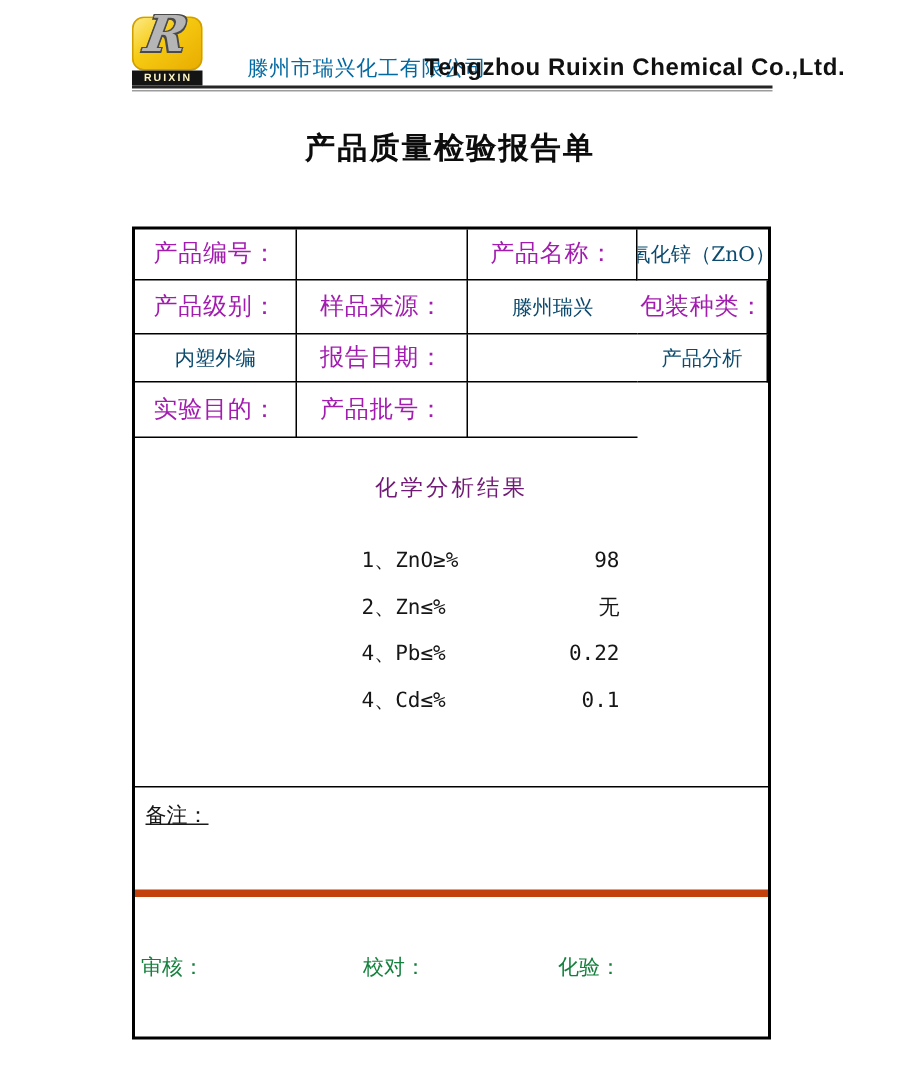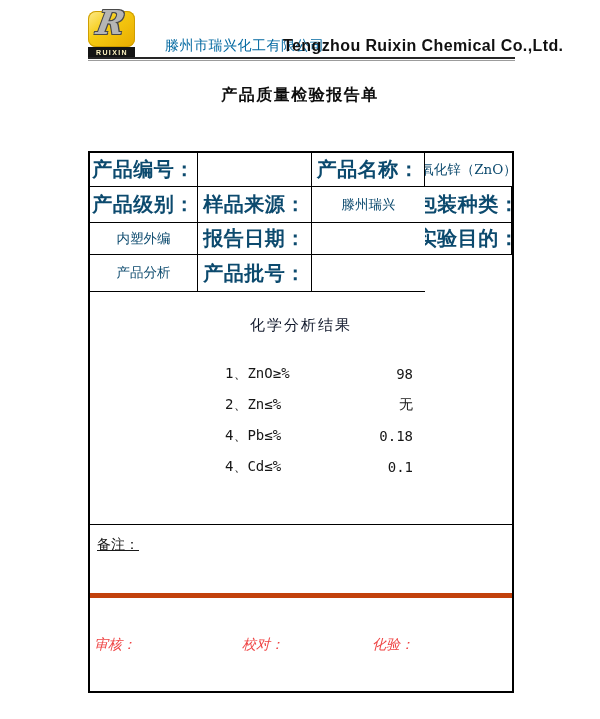--- a/index.html
+++ b/index.html
@@ -51,21 +51,21 @@
     font-weight: bold; font-size: 16px; letter-spacing: 0.4px;
     color: #111; white-space: nowrap;
   }
   .header-rule-dark  { position: absolute; left: 88px; top: 57px; width: 427px; height: 2px; background: #262626; }
   .header-rule-light { position: absolute; left: 88px; top: 60px; width: 427px; height: 1px; background: #9c9c9c; }
 
   
   .report-title {
     position: absolute; left: 0; top: 85px; width: 600px;
     text-align: center;
-    font-size: 16px; font-weight: bold; letter-spacing: 1.5px;
+    font-size: 20px; font-weight: bold; letter-spacing: 1.5px;
     color: #0c0c0c;
   }
 
   
   .report-table {
     position: absolute; left: 88px; top: 151px;
     width: 426px; height: 542px;
     border: 2px solid #000;
     box-sizing: border-box;
   }
@@ -74,37 +74,37 @@
     grid-template-columns: 108px 114px 113px 87px;
     grid-template-rows: 34px 36px 32px 37px;
   }
   .cell {
     box-sizing: border-box;
     border-bottom: 1px solid #000;
     display: flex; align-items: center; justify-content: center;
     overflow: hidden; white-space: nowrap;
   }
   .cell.colsep { border-right: 1px solid #000; }
-  .cell-label { font-weight: bold; font-size: 20px; letter-spacing: 0.5px; color: #0c4a6e; }
+  .cell-label { font-weight: normal; font-size: 16px; letter-spacing: 0.5px; color: #a21caf; }
   .cell-value {
     font-family: "DejaVu Serif", "Liberation Serif", serif;
     font-size: 13.5px; font-weight: normal; color: #0c4a6e;
   }
 
   .analysis {
     position: relative; height: 233px;
     border-bottom: 1px solid #000; box-sizing: border-box;
   }
   .analysis-heading {
     position: absolute; top: 24px; left: 0; width: 100%;
     text-align: center;
     font-family: "DejaVu Serif", "Liberation Serif", serif;
-    font-size: 15px; letter-spacing: 2px; color: #0f172a;
-  }
-  .analysis-items { position: absolute; top: 66px; left: 0; right: 0; }
+    font-size: 15px; letter-spacing: 2px; color: #701a75;
+  }
+  .analysis-items { position: absolute; top: 66px; left: 16px; right: 0; }
   .analysis-item { position: relative; height: 31px; }
   .item-label {
     position: absolute; left: 135px; top: 50%; transform: translateY(-50%);
     font-family: "DejaVu Sans Mono", "Liberation Mono", monospace;
     font-size: 14px; color: #161616; white-space: nowrap;
   }
   .item-value {
     position: absolute; right: 99px; top: 50%; transform: translateY(-50%);
     font-family: "DejaVu Sans Mono", "Liberation Mono", monospace;
     font-size: 14px; color: #161616; white-space: nowrap;
@@ -118,21 +118,21 @@
   }
   .remarks-label {
     font-family: "DejaVu Serif", "Liberation Serif", serif;
     font-size: 14px; color: #161616;
   }
 
   .signatures { position: relative; height: 93px; }
   .signature {
     position: absolute; top: 50%; transform: translateY(-50%);
     font-family: "DejaVu Serif", "Liberation Serif", serif;
-    font-size: 14px; color: #ef4444; white-space: nowrap; font-style: italic;
+    font-size: 14px; color: #15803d; white-space: nowrap;
   }
   .signature.s1 { left: 4px; }
   .signature.s2 { left: 152px; }
   .signature.s3 { left: 282px; }
 </style>
 </head>
 <body>
 
 <div class="page">
 
@@ -162,40 +162,40 @@
 
       <div class="cell colsep cell-label">产品级别：</div>
       <div class="cell colsep cell-label">样品来源：</div>
       <div class="cell cell-value">滕州瑞兴</div>
 
       <div class="cell colsep cell-label">包装种类：</div>
       <div class="cell colsep cell-value">内塑外编</div>
       <div class="cell colsep cell-label">报告日期：</div>
       <div class="cell cell-value"></div>
 
+      <div class="cell colsep cell-value">产品分析</div>
       <div class="cell colsep cell-label">实验目的：</div>
-      <div class="cell colsep cell-value">产品分析</div>
       <div class="cell colsep cell-label">产品批号：</div>
       <div class="cell cell-value"></div>
     </div>
 
     <div class="analysis">
       <div class="analysis-heading">化学分析结果</div>
       <div class="analysis-items">
         <div class="analysis-item">
           <span class="item-label">1、ZnO≥%</span>
           <span class="item-value">98</span>
         </div>
         <div class="analysis-item">
           <span class="item-label">2、Zn≤%</span>
           <span class="item-value">无</span>
         </div>
         <div class="analysis-item">
           <span class="item-label">4、Pb≤%</span>
-          <span class="item-value">0.18</span>
+          <span class="item-value">0.22</span>
         </div>
         <div class="analysis-item">
           <span class="item-label">4、Cd≤%</span>
           <span class="item-value">0.1</span>
         </div>
       </div>
     </div>
 
     <div class="remarks">
       <span class="remarks-label">备注：</span>

